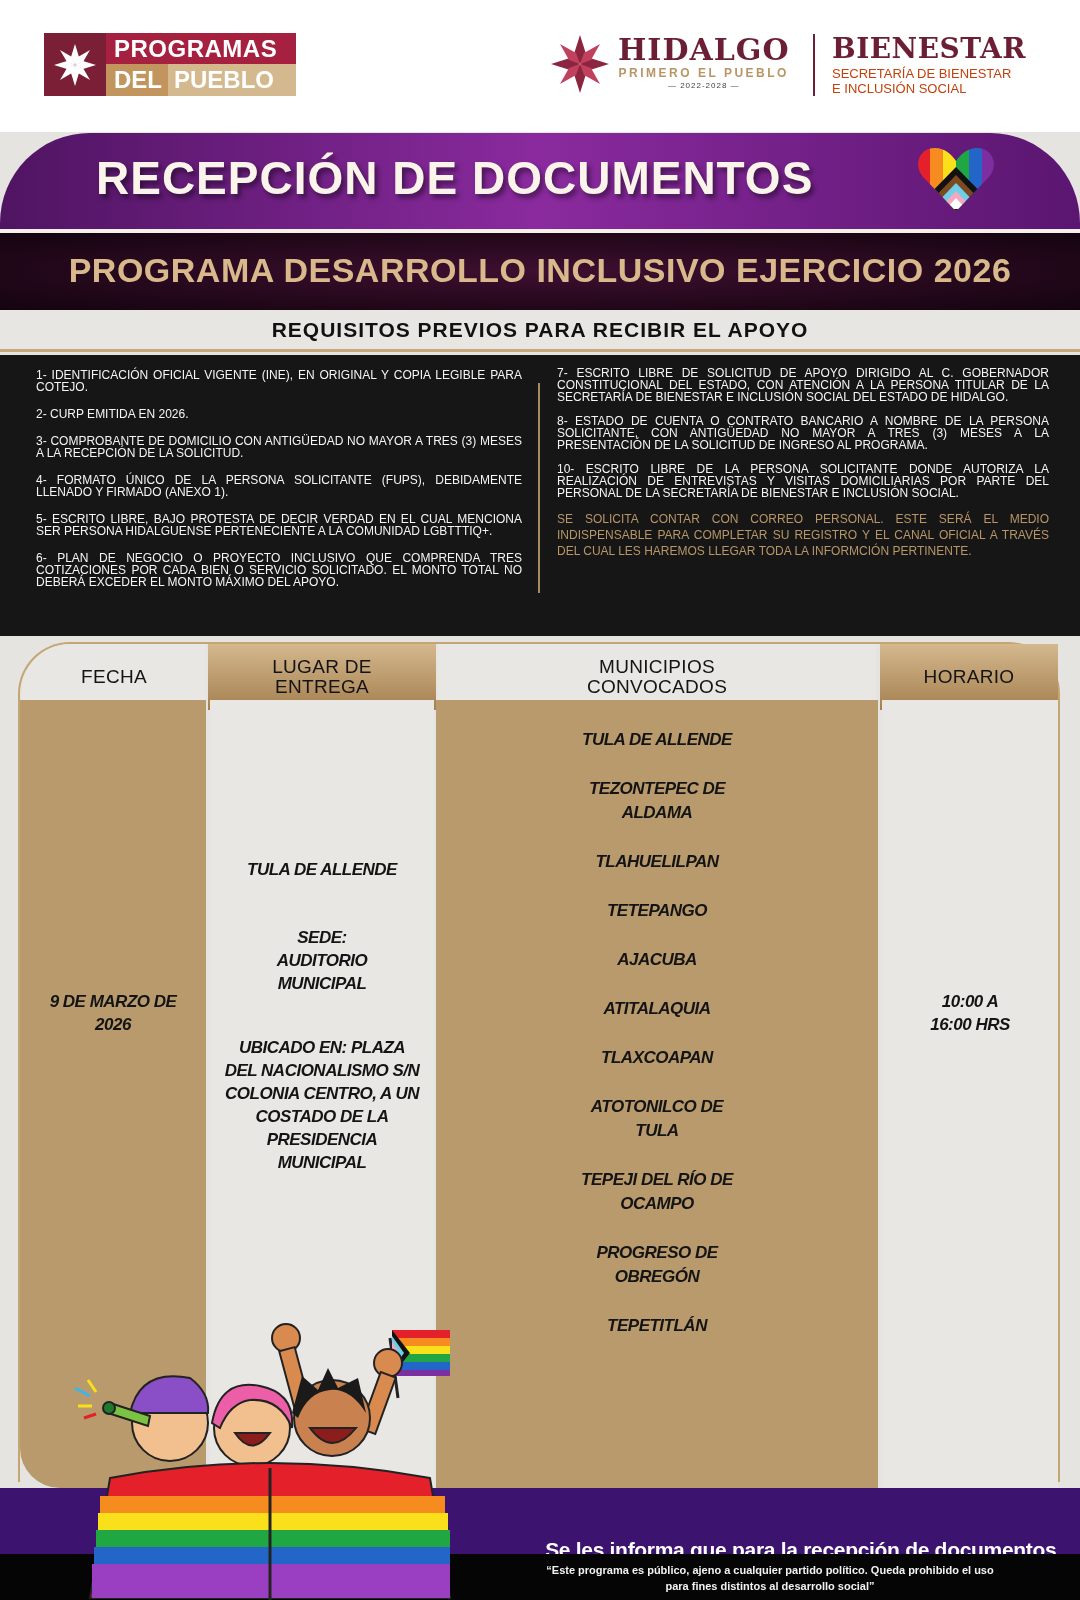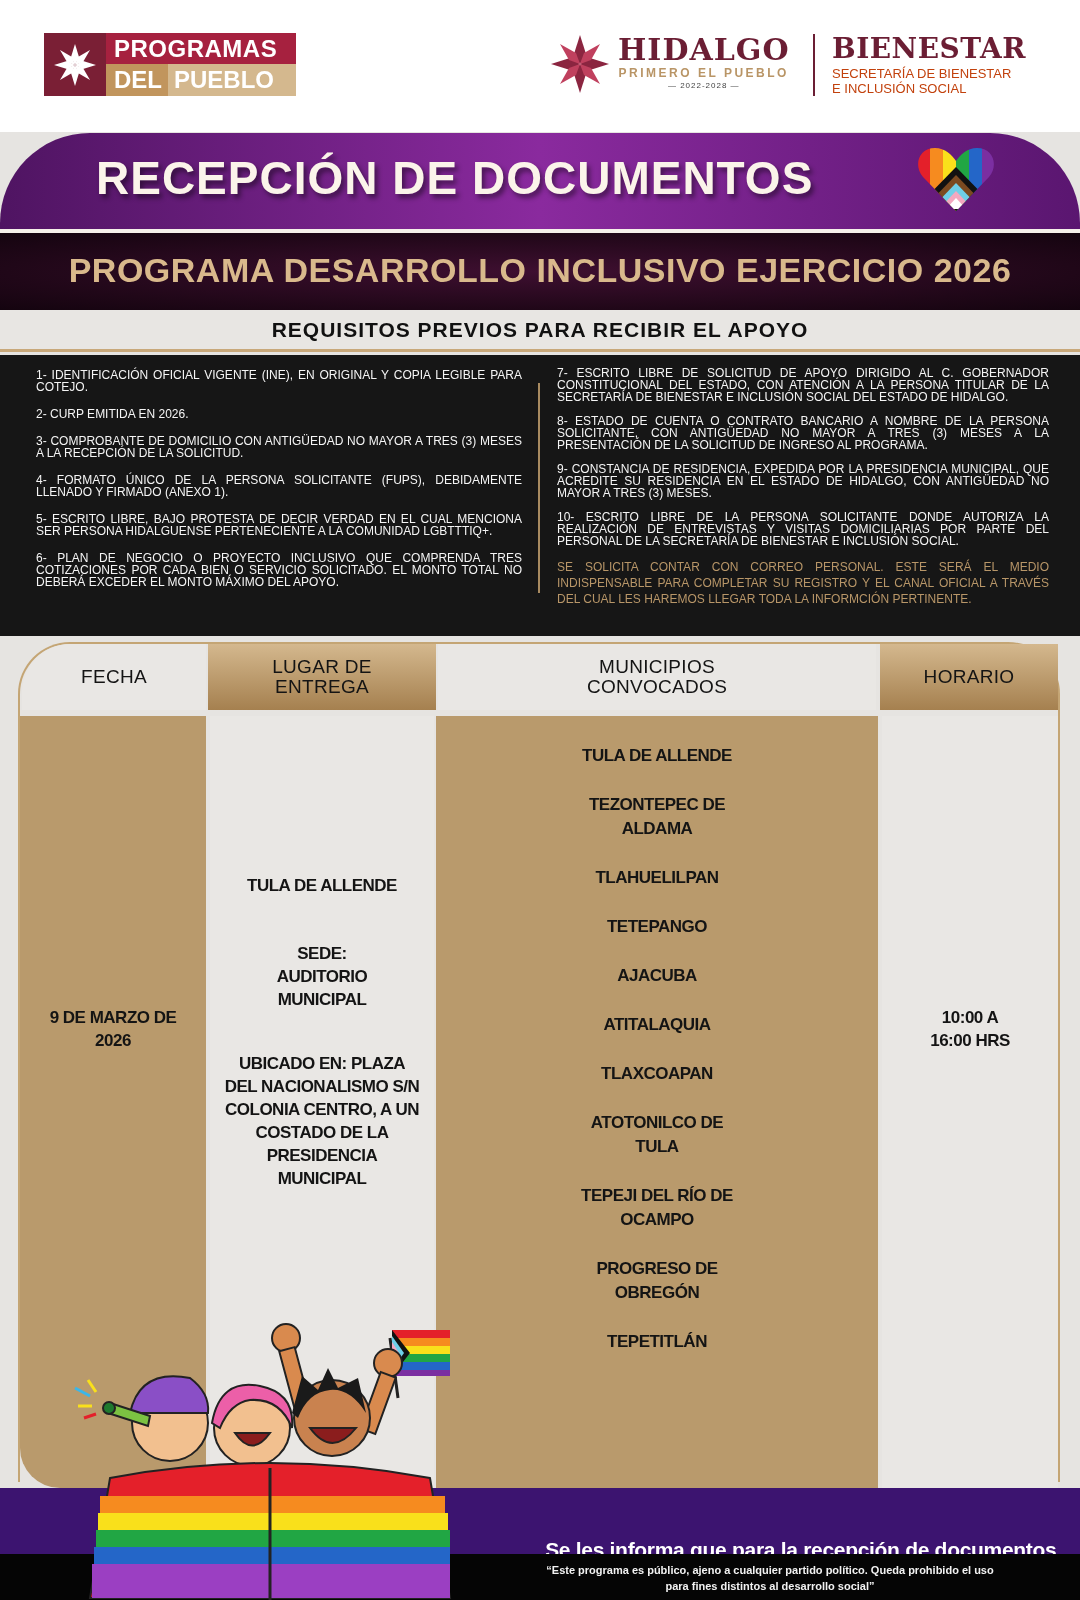--- a/index.html
+++ b/index.html
@@ -98,21 +98,21 @@
   .table-area {
     position: absolute; left: 0; top: 636px; width: 1080px; height: 852px; background: #e6e4e1;
   }
   .table-outline {
     position: absolute; left: 18px; top: 6px; width: 1042px; height: 840px;
     border: 2px solid #c4a574; border-radius: 52px 52px 0 0; border-bottom: none;
   }
   .th { position: absolute; top: 8px; height: 66px; display: flex; align-items: center; justify-content: center; text-align: center; font-size: 19px; color: #141414; line-height: 20px; letter-spacing: 0.3px; }
   .th.light { background: #e9e7e4; }
   .th.tan { background: linear-gradient(180deg, #d4b88e 0%, #a5804f 100%); }
-  .col-body { position: absolute; top: 80px; bottom: 0; }
+  .col-body { position: absolute; top: 64px; bottom: 0; font-style: italic; }
   .col-body.tan { background: #b99a6c; }
   .col-body.light { background: #e9e7e4; }
   .cell-text { position: absolute; left: 0; right: 0; text-align: center; font-weight: bold; font-size: 17px; color: #141414; line-height: 23px; letter-spacing: -0.5px; }
   .muni-list { position: absolute; left: 0; right: 0; top: 28px; text-align: center; }
   .muni { font-weight: bold; font-size: 17px; color: #141414; line-height: 24px; letter-spacing: -0.5px; margin-bottom: 25px; }
   .footer-purple {
     position: absolute; left: 0; top: 1488px; width: 1080px; height: 66px; background: #3c1470;
   }
   .footer-purple .note {
     position: absolute; right: 18px; top: 6px; text-align: right; color: #fff;
@@ -221,21 +221,20 @@
     <p>2- CURP EMITIDA EN 2026.</p>
     <p>3- COMPROBANTE DE DOMICILIO CON ANTIGÜEDAD NO MAYOR A TRES (3) MESES A LA RECEPCIÓN DE LA SOLICITUD.</p>
     <p>4- FORMATO ÚNICO DE LA PERSONA SOLICITANTE (FUPS), DEBIDAMENTE LLENADO Y FIRMADO (ANEXO 1).</p>
     <p>5- ESCRITO LIBRE, BAJO PROTESTA DE DECIR VERDAD EN EL CUAL MENCIONA SER PERSONA HIDALGUENSE PERTENECIENTE A LA COMUNIDAD LGBTTTIQ+.</p>
     <p>6- PLAN DE NEGOCIO O PROYECTO INCLUSIVO QUE COMPRENDA TRES COTIZACIONES POR CADA BIEN O SERVICIO SOLICITADO. EL MONTO TOTAL NO DEBERÁ EXCEDER EL MONTO MÁXIMO DEL APOYO.</p>
   </div>
   <div class="req-vline"></div>
   <div class="req-col right">
     <p>7- ESCRITO LIBRE DE SOLICITUD DE APOYO DIRIGIDO AL C. GOBERNADOR CONSTITUCIONAL DEL ESTADO, CON ATENCIÓN A LA PERSONA TITULAR DE LA SECRETARÍA DE BIENESTAR E INCLUSIÓN SOCIAL DEL ESTADO DE HIDALGO.</p>
     <p>8- ESTADO DE CUENTA O CONTRATO BANCARIO A NOMBRE DE LA PERSONA SOLICITANTE, CON ANTIGÜEDAD NO MAYOR A TRES (3) MESES A LA PRESENTACIÓN DE LA SOLICITUD DE INGRESO AL PROGRAMA.</p>
-    <p>9- CONSTANCIA DE RESIDENCIA, EXPEDIDA POR LA PRESIDENCIA MUNICIPAL, QUE ACREDITE SU RESIDENCIA EN EL ESTADO DE HIDALGO, CON ANTIGÜEDAD NO MAYOR A TRES (3) MESES.</p>
     <p>10- ESCRITO LIBRE DE LA PERSONA SOLICITANTE DONDE AUTORIZA LA REALIZACIÓN DE ENTREVISTAS Y VISITAS DOMICILIARIAS POR PARTE DEL PERSONAL DE LA SECRETARÍA DE BIENESTAR E INCLUSIÓN SOCIAL.</p>
     <p class="gold">SE SOLICITA CONTAR CON CORREO PERSONAL. ESTE SERÁ EL MEDIO INDISPENSABLE PARA COMPLETAR SU REGISTRO Y EL CANAL OFICIAL A TRAVÉS DEL CUAL LES HAREMOS LLEGAR TODA LA INFORMCIÓN PERTINENTE.</p>
   </div>
 </div>
 
 <div class="table-area">
   <div class="table-outline"></div>
 
   <div class="th light" style="left:22px;width:184px;border-radius:48px 0 0 0;">FECHA</div>
   <div class="th tan" style="left:208px;width:228px;padding:0 40px;">LUGAR DE ENTREGA</div>

